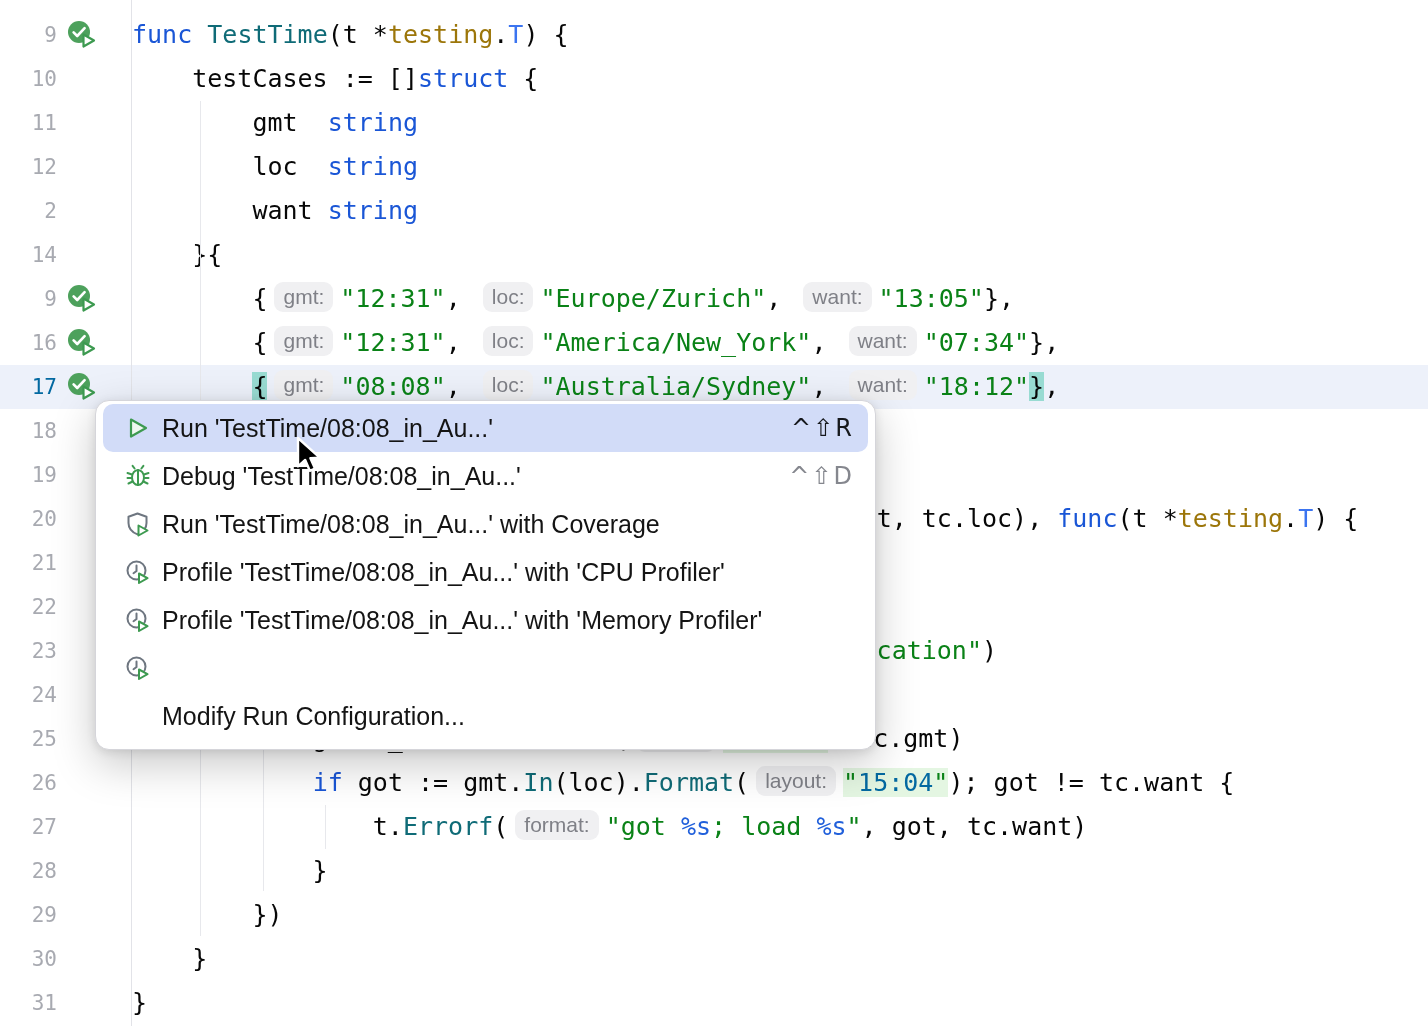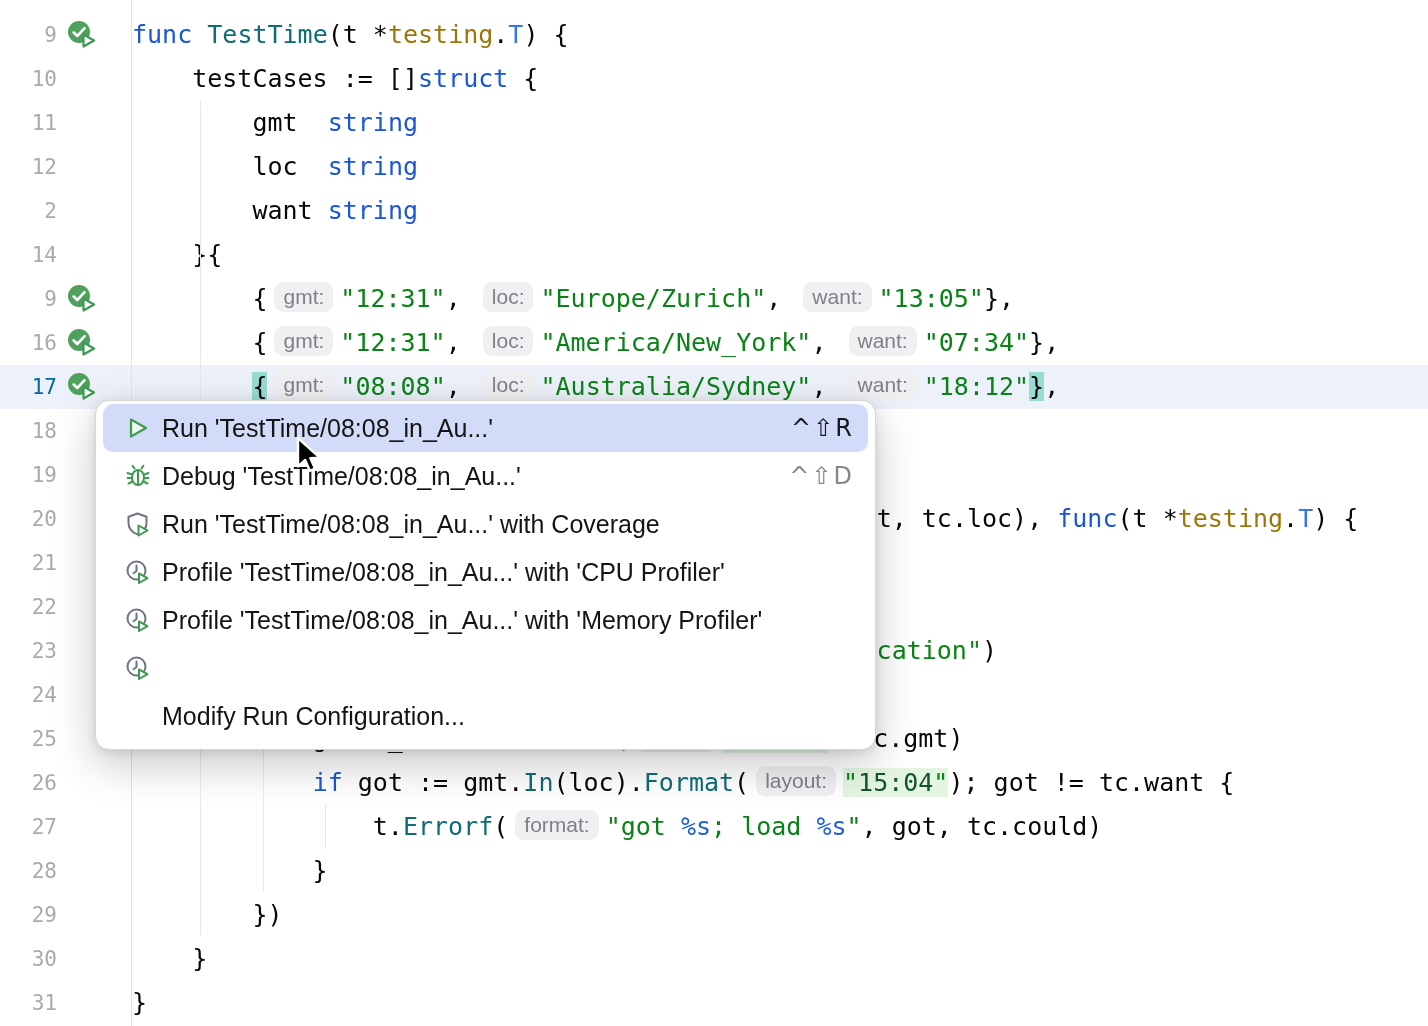--- a/index.html
+++ b/index.html
@@ -22,21 +22,21 @@
     font:25px/44px "DejaVu Sans Mono",monospace;color:#070707;
   }
   .t-kw{color:#1A56D6;}
   .t-fn{color:#0F6B77;}
   .t-pkg{color:#9C760A;}
   .t-type{color:#3B74F0;}
   .t-str{color:#0A8217;}
   .t-fmt{color:#2160DB;}
   .t-brace{background:#98DBD2;}
   .t-hlq{color:#0A8217;background:#E4F6E2;}
-  .t-hld{color:#14532d;background:#E4F6E2;}
+  .t-hld{color:#0369a1;background:#E4F6E2;}
   .t-hint{
     display:inline-block;font-family:"Liberation Sans",sans-serif;font-size:21px;
     line-height:1;color:#7F8087;background:#F0F0F2;border-radius:9px;
     padding:4px 9px 5px;margin:0 7px;position:relative;top:-3px;
   }
   
   .vline{position:absolute;width:1px;background:#E7E8EC;z-index:3;}
   #gutter-sep{left:131px;top:0;height:1026px;background:#E2E3E8;}
   
   #run-menu{
@@ -152,21 +152,21 @@
     <div class="row">
       <span class="ln">25</span>
       <span class="code"><span class="t-plain">            gmt, _ := time.</span><span class="t-fn">Parse</span><span class="t-plain">(</span><span class="t-hint">layout:</span><span class="t-hlq">"</span><span class="t-hld">15:04</span><span class="t-hlq">"</span><span class="t-plain">, tc.gmt)</span></span>
     </div>
     <div class="row">
       <span class="ln">26</span>
       <span class="code"><span class="t-plain">            </span><span class="t-kw">if</span><span class="t-plain"> got := gmt.</span><span class="t-fn">In</span><span class="t-plain">(loc).</span><span class="t-fn">Format</span><span class="t-plain">(</span><span class="t-hint">layout:</span><span class="t-hlq">"</span><span class="t-hld">15:04</span><span class="t-hlq">"</span><span class="t-plain">); got != tc.want {</span></span>
     </div>
     <div class="row">
       <span class="ln">27</span>
-      <span class="code"><span class="t-plain">                t.</span><span class="t-fn">Errorf</span><span class="t-plain">(</span><span class="t-hint">format:</span><span class="t-str">"got </span><span class="t-fmt">%s</span><span class="t-str">; load </span><span class="t-fmt">%s</span><span class="t-str">"</span><span class="t-plain">, got, tc.could)</span></span>
+      <span class="code"><span class="t-plain">                t.</span><span class="t-fn">Errorf</span><span class="t-plain">(</span><span class="t-hint">format:</span><span class="t-str">"got </span><span class="t-fmt">%s</span><span class="t-str">; load </span><span class="t-fmt">%s</span><span class="t-str">"</span><span class="t-plain">, got, tc.want)</span></span>
     </div>
     <div class="row">
       <span class="ln">28</span>
       <span class="code"><span class="t-plain">            }</span></span>
     </div>
     <div class="row">
       <span class="ln">29</span>
       <span class="code"><span class="t-plain">        })</span></span>
     </div>
     <div class="row">

